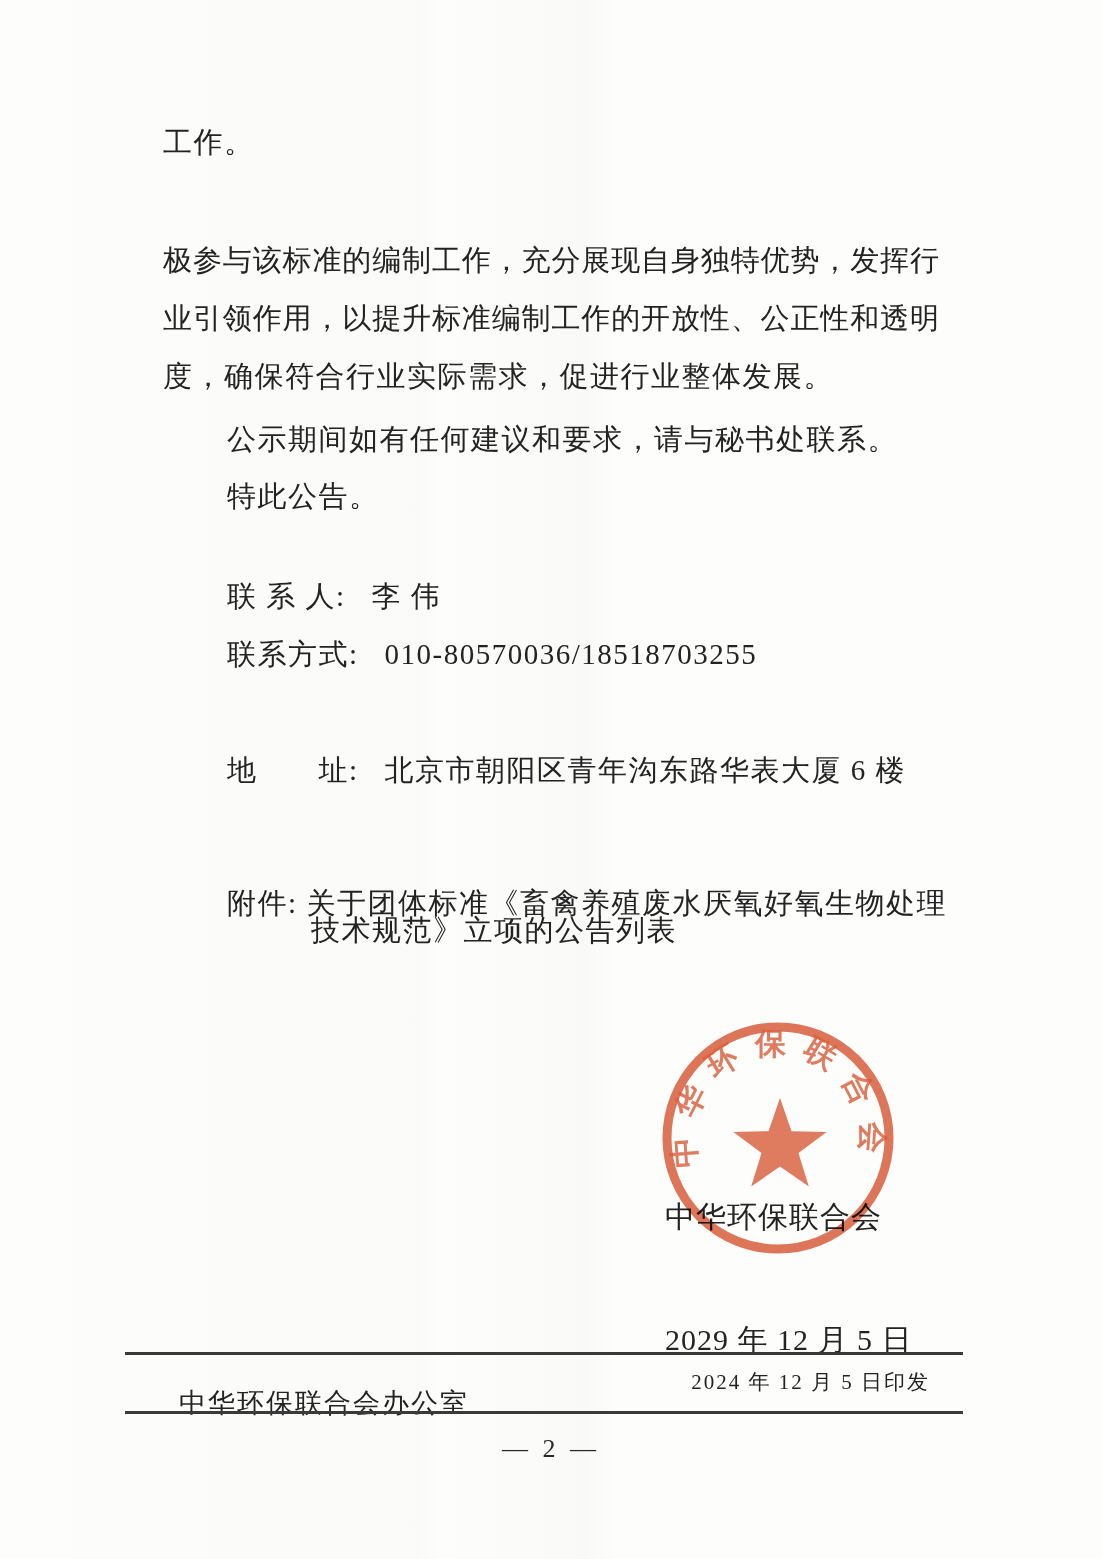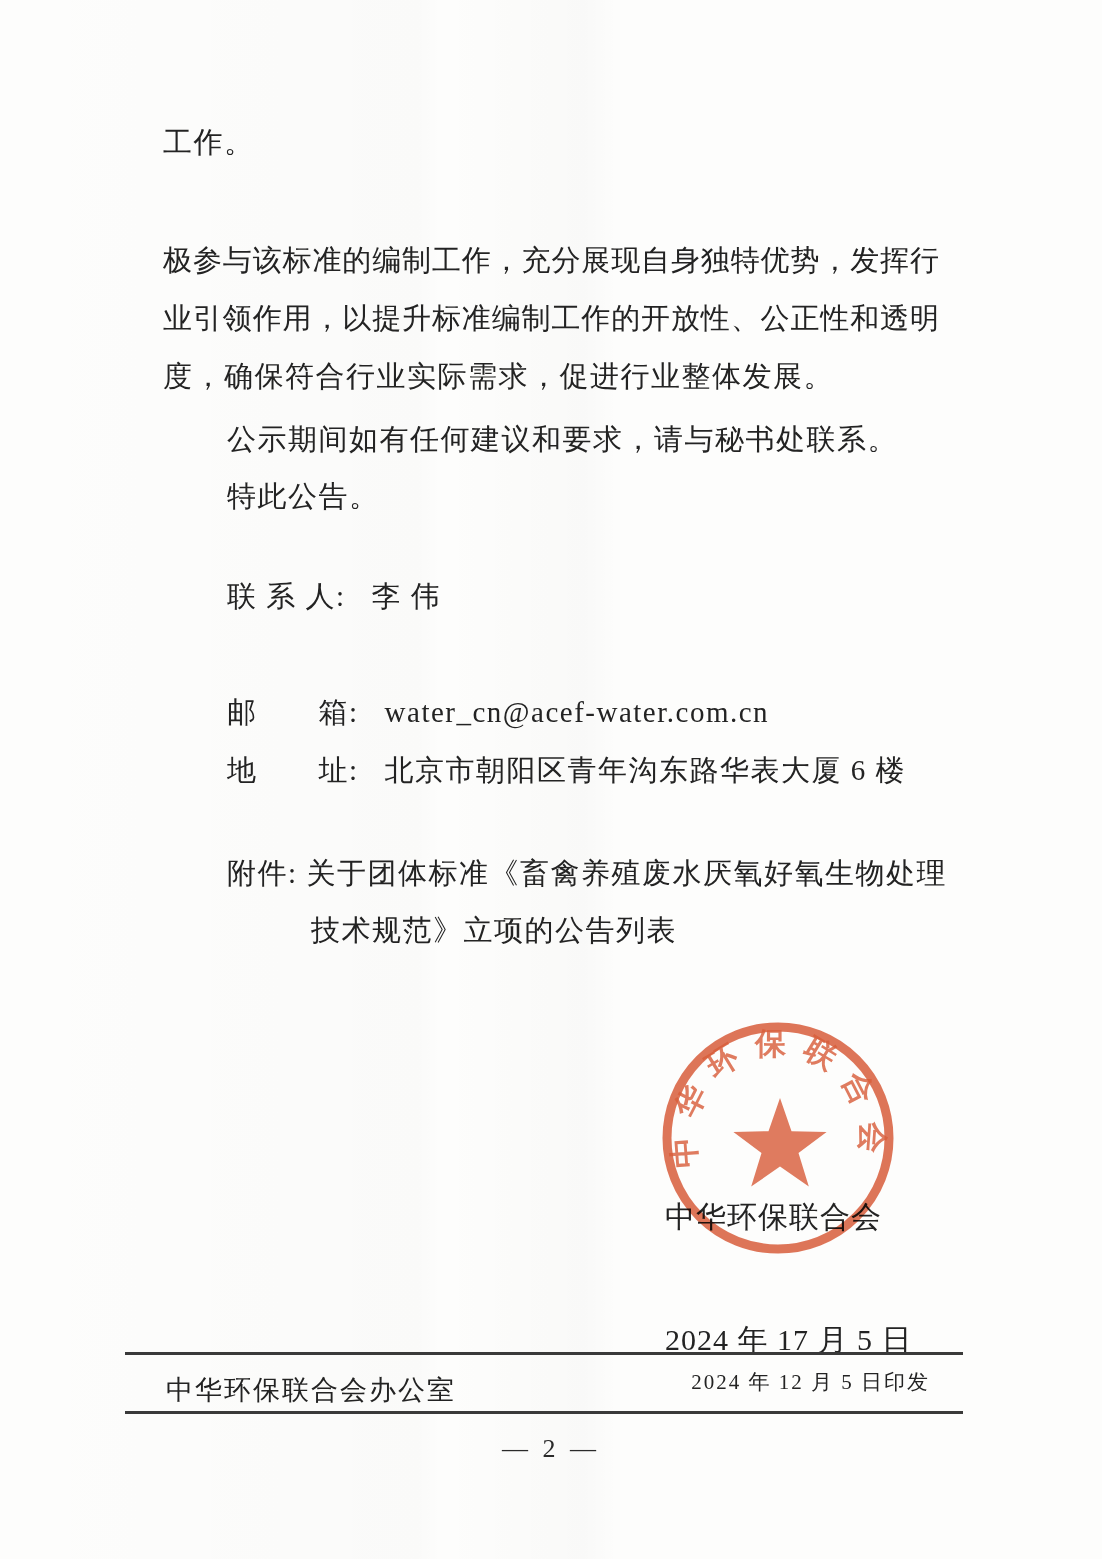--- a/index.html
+++ b/index.html
@@ -39,21 +39,21 @@
   }
   .seal-text{
     font-size:31px;font-weight:bold;letter-spacing:15px;
     font-family:"Liberation Serif","DejaVu Serif",serif;
   }
   .rule{
     position:absolute;left:125px;width:838px;height:3px;
     background:#3a3a3a;
   }
   .f-office{
-    position:absolute;left:162px;top:1368px;margin:4px;
+    position:absolute;left:162px;top:1368px;margin:17px;
     font-size:27px;letter-spacing:2px;white-space:pre;color:#232323;
   }
   .f-date{
     position:absolute;right:172px;top:1368px;margin:0;
     font-size:21px;letter-spacing:2px;white-space:pre;color:#232323;
   }
   .page-num{
     position:absolute;left:0;top:1434px;width:100%;margin:0;
     text-align:center;font-size:26px;letter-spacing:4px;color:#2a2a2a;
   }
@@ -64,29 +64,29 @@
 <div class="page">
 
   <p class="ln" style="top:124px">工作。</p>
   <p class="ln just" style="top:242px;width:776px">极参与该标准的编制工作，充分展现自身独特优势，发挥行</p>
   <p class="ln just" style="top:300px;width:776px">业引领作用，以提升标准编制工作的开放性、公正性和透明</p>
   <p class="ln" style="top:358px">度，确保符合行业实际需求，促进行业整体发展。</p>
   <p class="ln ind" style="top:421px">公示期间如有任何建议和要求，请与秘书处联系。</p>
   <p class="ln ind" style="top:478px">特此公告。</p>
 
   <p class="ln ind" style="top:578px"><span>联 系 人:</span><span class="c-value">李 伟</span></p>
-  <p class="ln ind" style="top:694px"><span>邮　　箱:</span><span class="c-value">water_cn@acef-water.com.cn</span></p>
+  <p class="ln ind" style="top:636px"><span>联系方式:</span><span class="c-value">010-80570036/18518703255</span></p>
   <p class="ln ind" style="top:752px"><span>地　　址:</span><span class="c-value">北京市朝阳区青年沟东路华表大厦 6 楼</span></p>
 
-  <p class="ln ind" style="top:855px"><span>附件:</span><span class="att-body">关于团体标准《畜禽养殖废水厌氧好氧生物处理</span></p>
+  <p class="ln ind" style="top:885px"><span>附件:</span><span class="att-body">关于团体标准《畜禽养殖废水厌氧好氧生物处理</span></p>
   <p class="ln" style="top:912px;left:311px">技术规范》立项的公告列表</p>
 
   <div class="sig">
     <p>中华环保联合会</p>
-    <p>2024 年 17 月 5 日</p>
+    <p>2029 年 12 月 5 日</p>
   </div>
 
   <div class="seal">
     <svg width="260" height="260" viewBox="0 0 260 260">
       <circle cx="130" cy="130" r="111" fill="none" stroke="#d7502b" stroke-width="9" stroke-opacity="0.85"></circle>
       <path id="sealArc" d="M 53.9 165.5 A 84 84 0 1 1 206.1 165.5" fill="none"></path>
       <text class="seal-text" fill="#d7502b" fill-opacity="0.82">
         <textPath href="#sealArc" startOffset="50%" text-anchor="middle">中华环保联合会</textPath>
       </text>
       <polygon points="132,90 143.5,123.2 178.6,123.9 150.5,145 160.8,178.6 132,158.5 103.2,178.6 113.5,145 85.4,123.9 120.5,123.2" fill="#d7502b" fill-opacity="0.82"></polygon>

